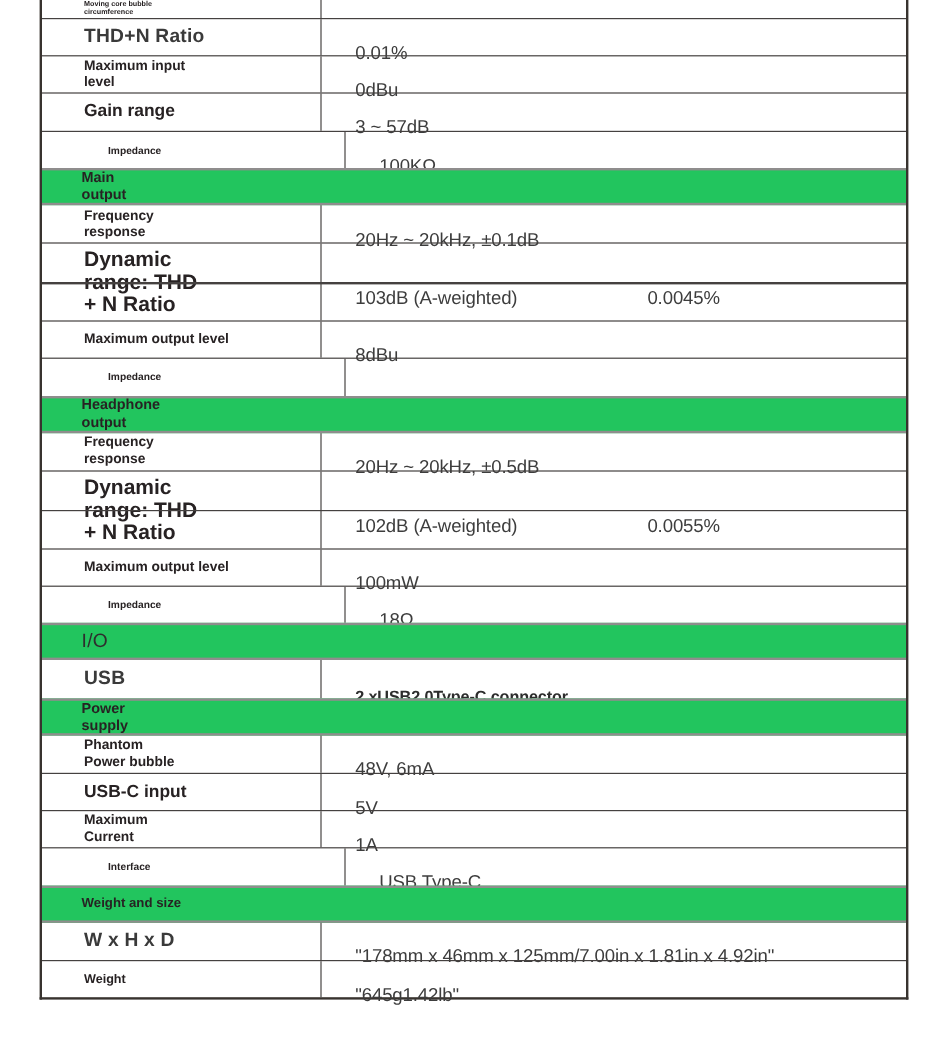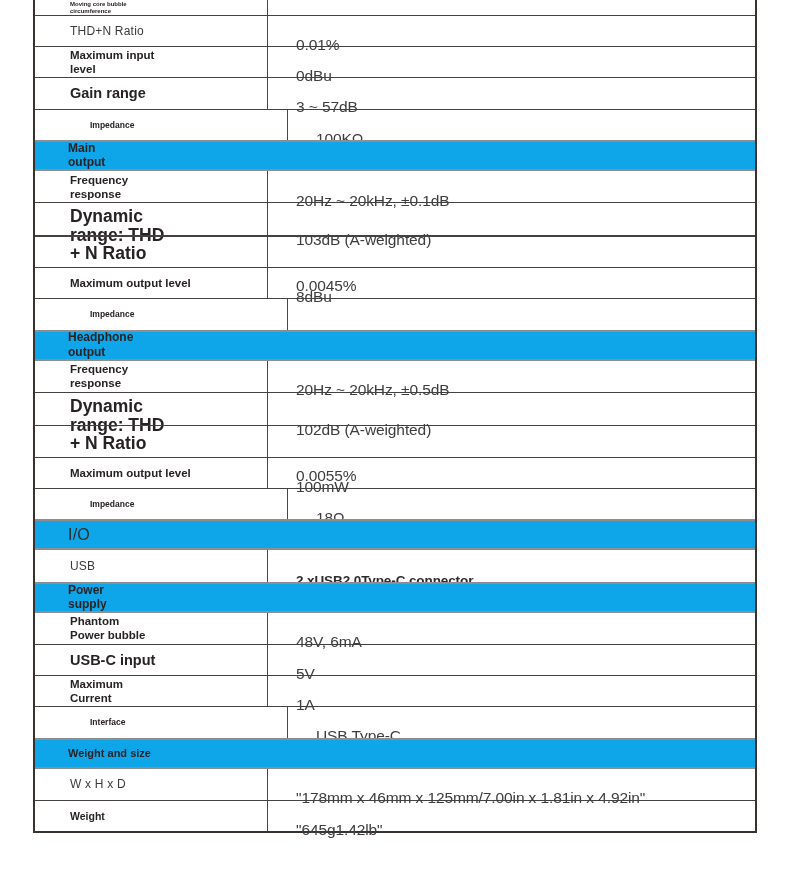--- a/index.html
+++ b/index.html
@@ -30,21 +30,21 @@
     border-top: 1.4px solid #454140;
   }
   .r.partial {
     height: 15px;
     border-top: none;
     overflow: hidden;
   }
   .r.merged { height: 65px; }
   .r.header {
     height: 31.2px;
-    background: #0ea5e9;
+    background: #22c55e;
     border-top: 2px solid #8f8d8d;
     border-bottom: 2px solid #8f8d8d;
   }
   .r.header + .r { border-top: none; }
 
   .lblcell {
     box-sizing: border-box;
     width: 233px;
     flex: 0 0 233px;
     border-right: 1.4px solid #4a4644;
@@ -68,26 +68,26 @@
     padding-left: 28px;
     color: #3d3d3d;
     font-size: 15.5px;
     letter-spacing: -0.1px;
     white-space: nowrap;
     margin-top: 28px;
   }
   .valstack {
     flex: 1 1 auto;
     display: flex;
-    flex-direction: column;
+    flex-direction: row;
   }
   .valstack .valcell { flex: 1 1 50%; }
 
   
-  .lbl-light  { font-size: 12px;  font-weight: 400; color: #3a3a3a; letter-spacing: 0.2px; }
+  .lbl-light  { font-size: 16px;  font-weight: 700; color: #3a3a3a; letter-spacing: 0.2px; }
   .lbl-small  { font-size: 11.5px; font-weight: 700; line-height: 1.22; }
   .lbl-xs     { font-size: 10.5px; font-weight: 700; }
   .lbl-tiny   { font-size: 8.5px;  font-weight: 700; margin-left: 20px; }
   .lbl-micro  { font-size: 6px;    font-weight: 700; line-height: 1.1; }
   .lbl-medium { font-size: 14.5px; font-weight: 700; }
   .lbl-large  { font-size: 17.5px; font-weight: 700; line-height: 18.5px; }
 
   .hdr-small  { font-size: 12px; font-weight: 700; line-height: 1.22; }
   .hdr-single { font-size: 11px; font-weight: 700; }
   .hdr-light  { font-size: 16px; font-weight: 400; color: #2e2e2e; letter-spacing: 0.2px; }

